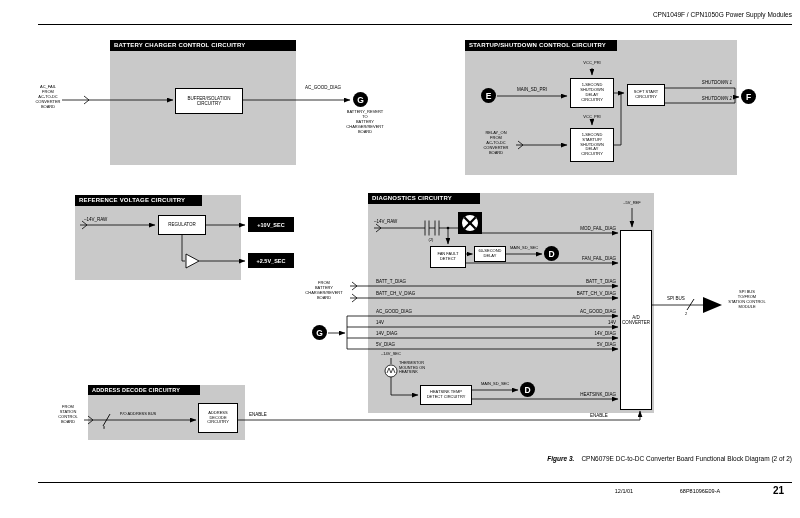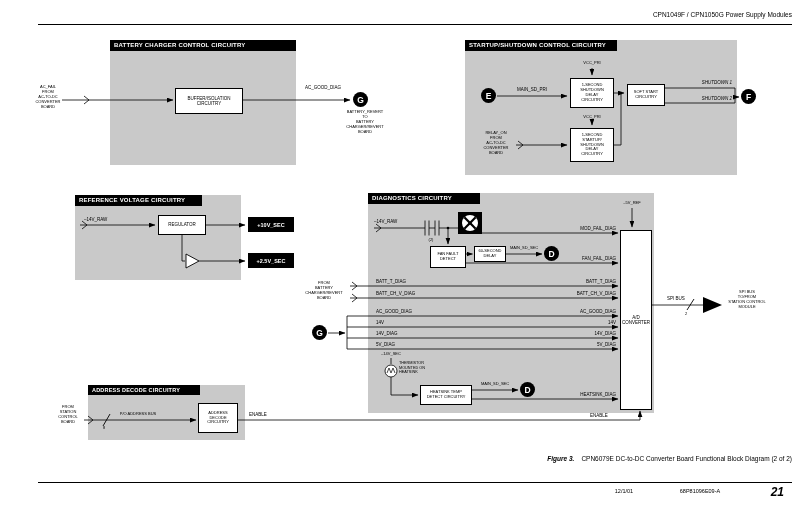--- a/index.html
+++ b/index.html
@@ -16,21 +16,21 @@
        display:flex;align-items:center;justify-content:center;text-align:center;z-index:3;}
   .lbl{position:absolute;font-size:4.5px;line-height:1.25;white-space:pre-line;z-index:3;}
   .s4{font-size:4px;} .s38{font-size:3.8px;}
   .c{text-align:center;} .r{text-align:right;} .i{font-style:italic;}
   .conn{position:absolute;width:15px;height:15px;border-radius:50%;background:#000;color:#fff;
         font-weight:bold;font-size:8.5px;display:flex;align-items:center;justify-content:center;z-index:3;}
   .rule{position:absolute;background:#000;height:1px;z-index:3;}
   .hdr{position:absolute;font-size:6.5px;z-index:3;}
   .caption{position:absolute;font-size:6.5px;z-index:3;}
   .caption .fig{font-weight:bold;font-style:italic;margin-right:7px;}
-  .pageno{font-weight:bold;font-size:12px;font-style:italic;}
+  .pageno{font-weight:bold;font-size:10px;}
 </style>
 </head>
 <body>
 
 <div class="page">
 
   <div class="panel" style="left:110px;top:40px;width:186px;height:125px"></div>
   <div class="panel" style="left:465px;top:40px;width:272px;height:135px"></div>
   <div class="panel" style="left:75px;top:195px;width:166px;height:85px"></div>
   <div class="panel" style="left:368px;top:193px;width:286px;height:220px"></div>

